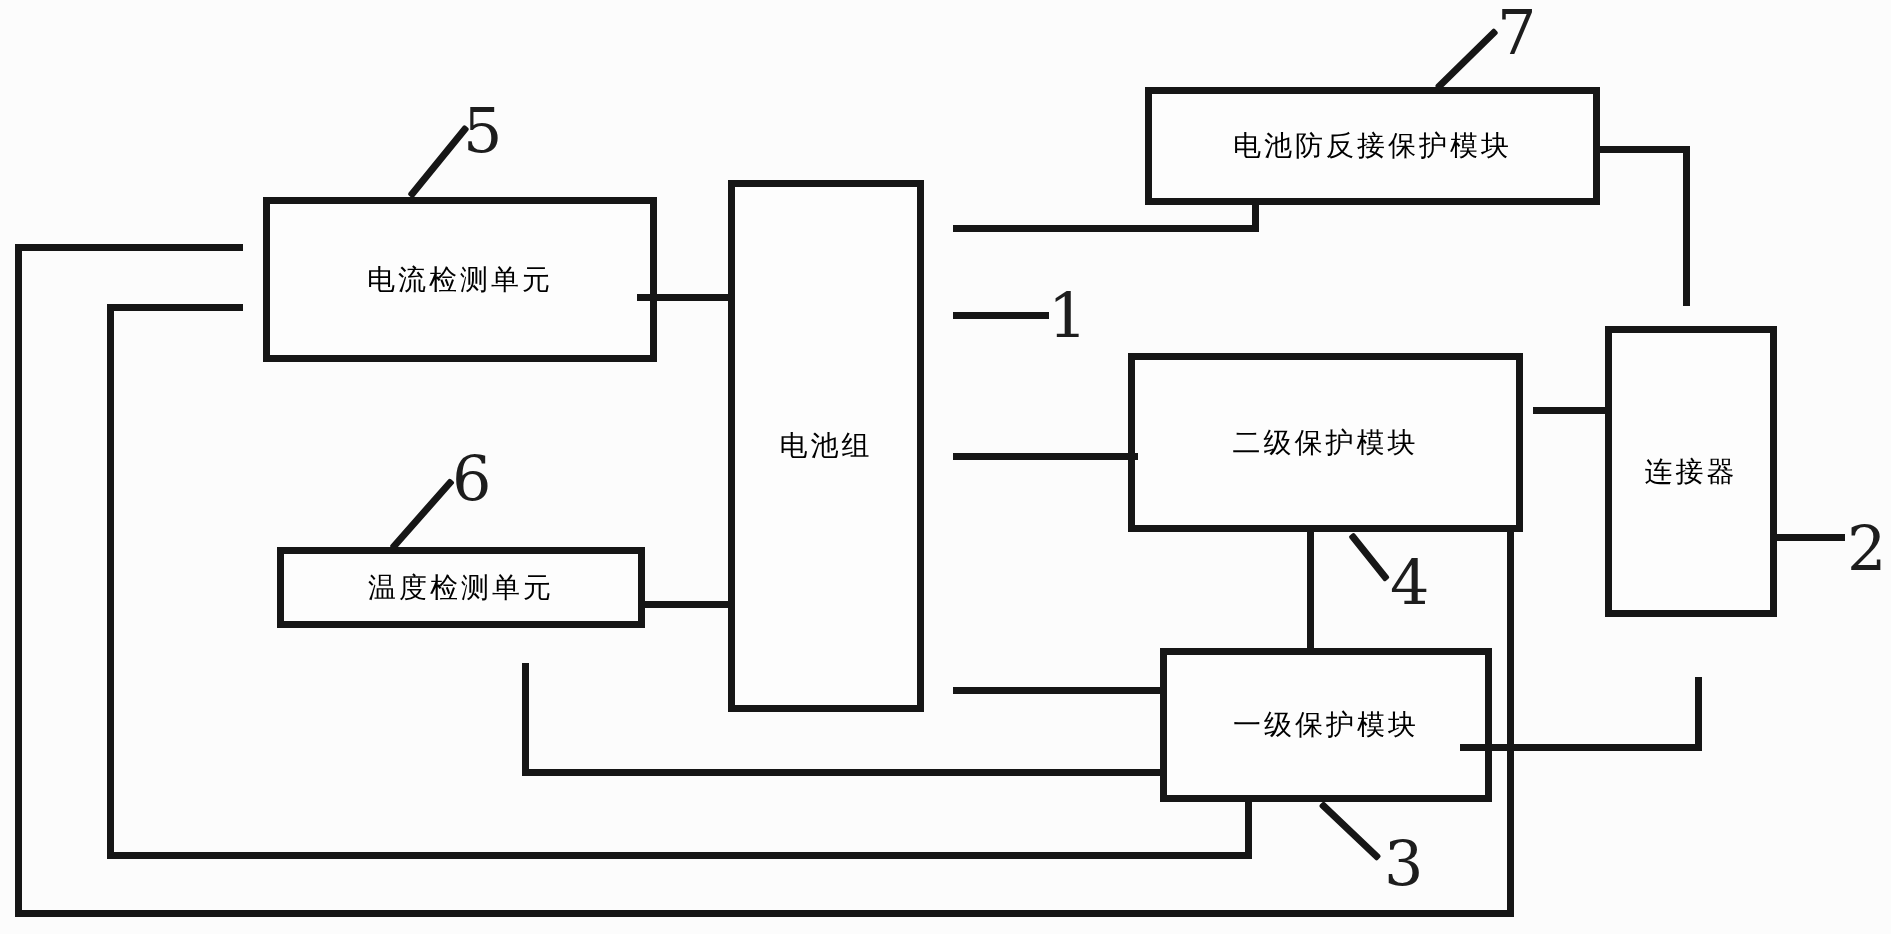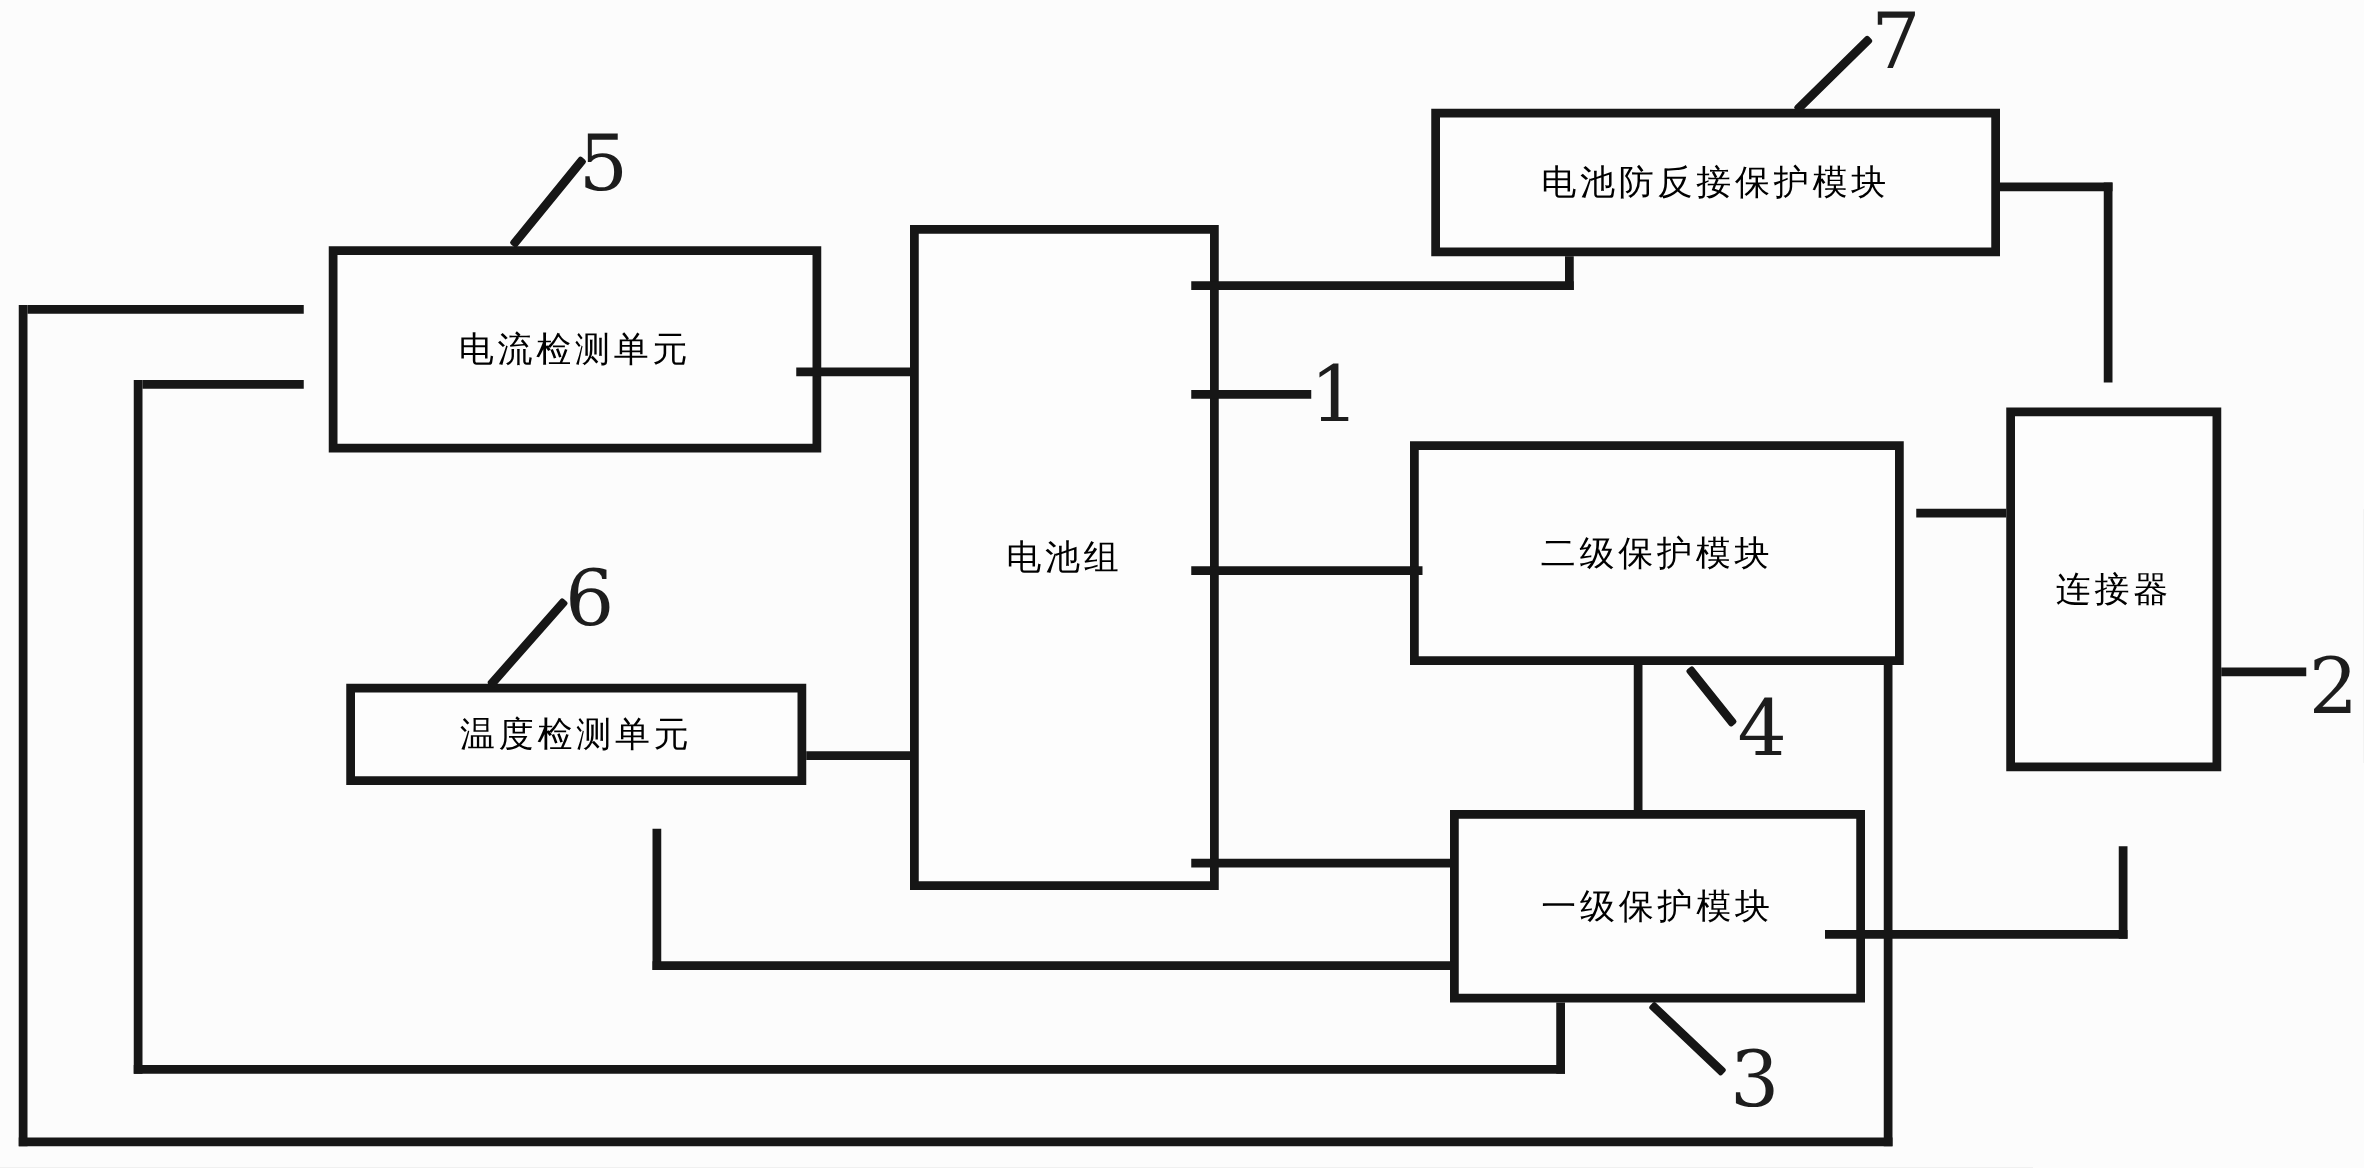--- a/index.html
+++ b/index.html
@@ -38,21 +38,21 @@
     font-size:62px;
     line-height:1;
     color:#1d1d1d;
   }
 </style>
 </head>
 <body>
 
 <div id="canvas">
 
-  <div class="blk" style="left:728px;top:180px;width:247px;height:532px;">
+  <div class="blk" style="left:728px;top:180px;width:196px;height:532px;">
     <span>电池组</span>
   </div>
 
   <div class="blk" style="left:1605px;top:302px;width:172px;height:291px;margin-top:24px;">
     <span>连接器</span>
   </div>
 
   <div class="blk" style="left:1160px;top:648px;width:332px;height:154px;">
     <span>一级保护模块</span>
   </div>

